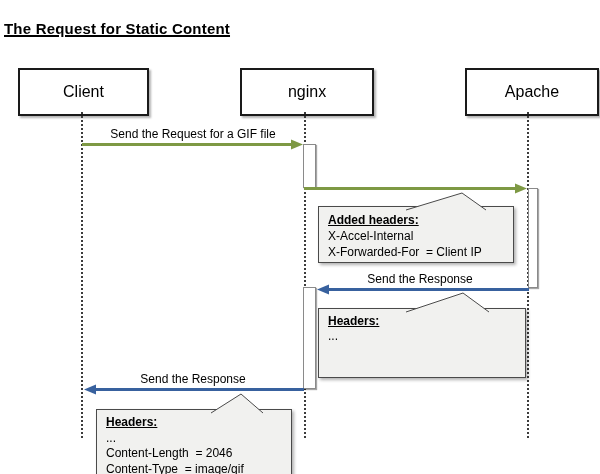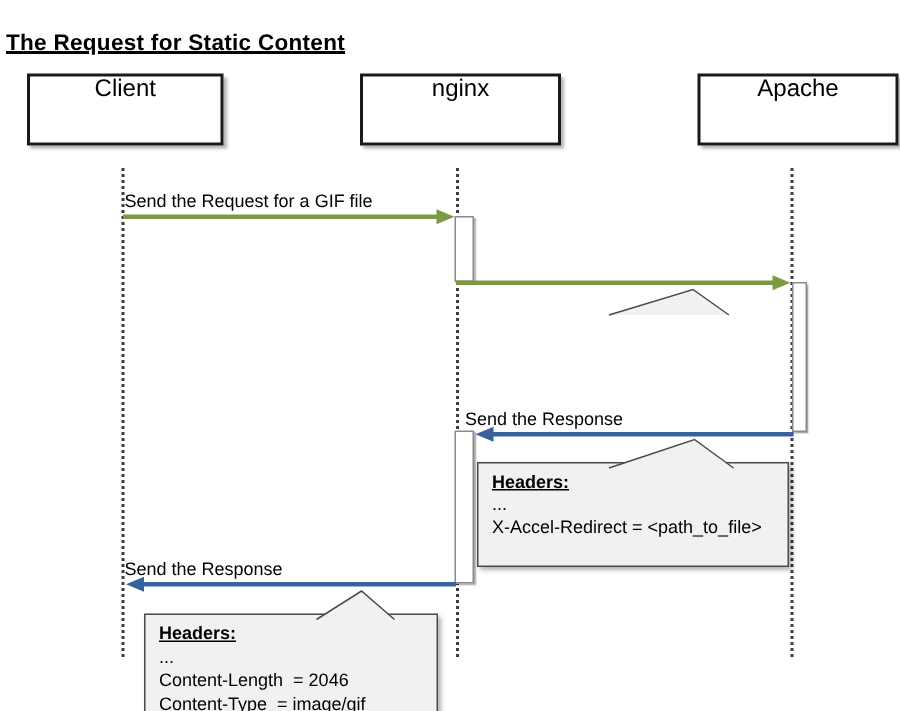--- a/index.html
+++ b/index.html
@@ -22,27 +22,27 @@
     font-size: 15px;
     font-weight: bold;
     text-decoration: underline;
     text-decoration-thickness: 2px;
     letter-spacing: 0.2px;
   }
 
   
   .actor-box {
     position: absolute;
-    top: 33px;
+    top: 52px;
     height: 44px;
     background: #ffffff;
     border: 2px solid #1a1a1a;
     box-shadow: 2px 2px 2px rgba(0,0,0,0.30);
     display: flex;
-    align-items: flex-start;
+    align-items: center;
     justify-content: center;
     font-size: 16px;
   }
   #actor-client { left: 18px;  width: 127px; }
   #actor-nginx  { left: 240px; width: 130px; }
   #actor-apache { left: 465px; width: 130px; }
 
   
   .lifeline {
     position: absolute;
@@ -65,20 +65,21 @@
   }
   #act-nginx-1  { left: 303px; top: 128px; width: 13px; height: 44px; }
   #act-apache-1 { left: 528px; top: 172px; width: 10px; height: 100px; }
   #act-nginx-2  { left: 303px; top: 271px; width: 13px; height: 102px; }
 
   
   .msg-label {
     position: absolute;
     width: 220px;
     font-size: 12px;
+    text-align: center;
     white-space: nowrap;
   }
   #msg-label-1 { left: 83px;  top: 111px; }
   #msg-label-2 { left: 310px; top: 155px; }
   #msg-label-3 { left: 310px; top: 256px; }
   #msg-label-4 { left: 83px;  top: 356px; }
 
   
   .note {
     position: absolute;
@@ -130,25 +131,29 @@
   </div>
 
   <div class="lifeline" id="lifeline-client"></div>
   <div class="lifeline" id="lifeline-nginx"></div>
   <div class="lifeline" id="lifeline-apache"></div>
 
   <div class="activation" id="act-nginx-1"></div>
   <div class="activation" id="act-apache-1"></div>
   <div class="activation" id="act-nginx-2"></div>
 
+  <div class="note" id="note-added-headers">
+    <div class="note-heading">Added headers:</div>
+    <div class="note-line">X-Accel-Internal</div>
+    <div class="note-line">X-Forwarded-For  = Client IP</div>
+  </div>
 
   <div class="note" id="note-headers-upstream">
     <div class="note-heading">Headers:</div>
     <div class="note-line">...</div>
-    <div class="note-line">X-Accel-Redirect = &lt;path_to_file&gt;</div>
   </div>
 
   <div class="note" id="note-headers-client">
     <div class="note-heading">Headers:</div>
     <div class="note-line">...</div>
     <div class="note-line">Content-Length  = 2046</div>
     <div class="note-line">Content-Type  = image/gif</div>
   </div>
 
   <svg id="overlay" width="600" height="474" viewBox="0 0 600 474">

